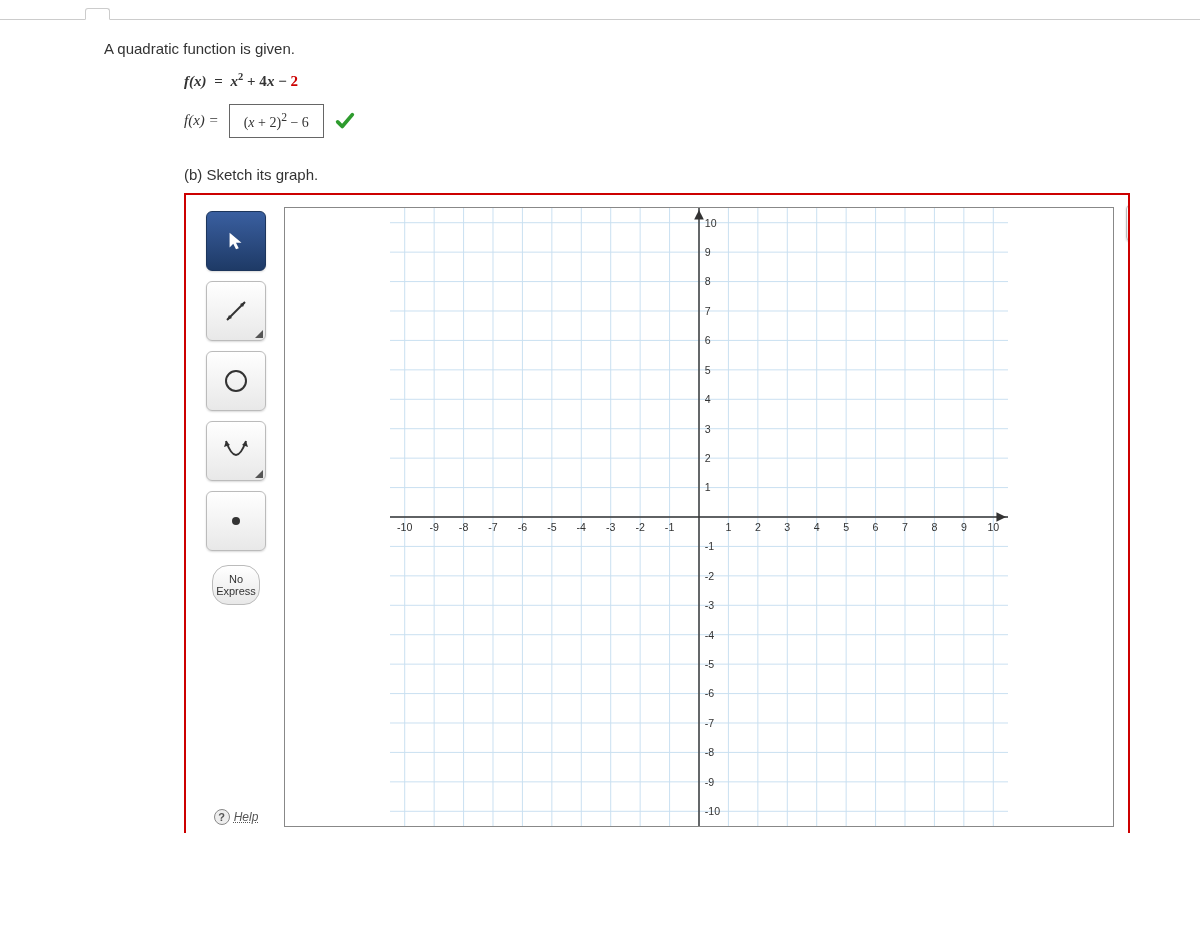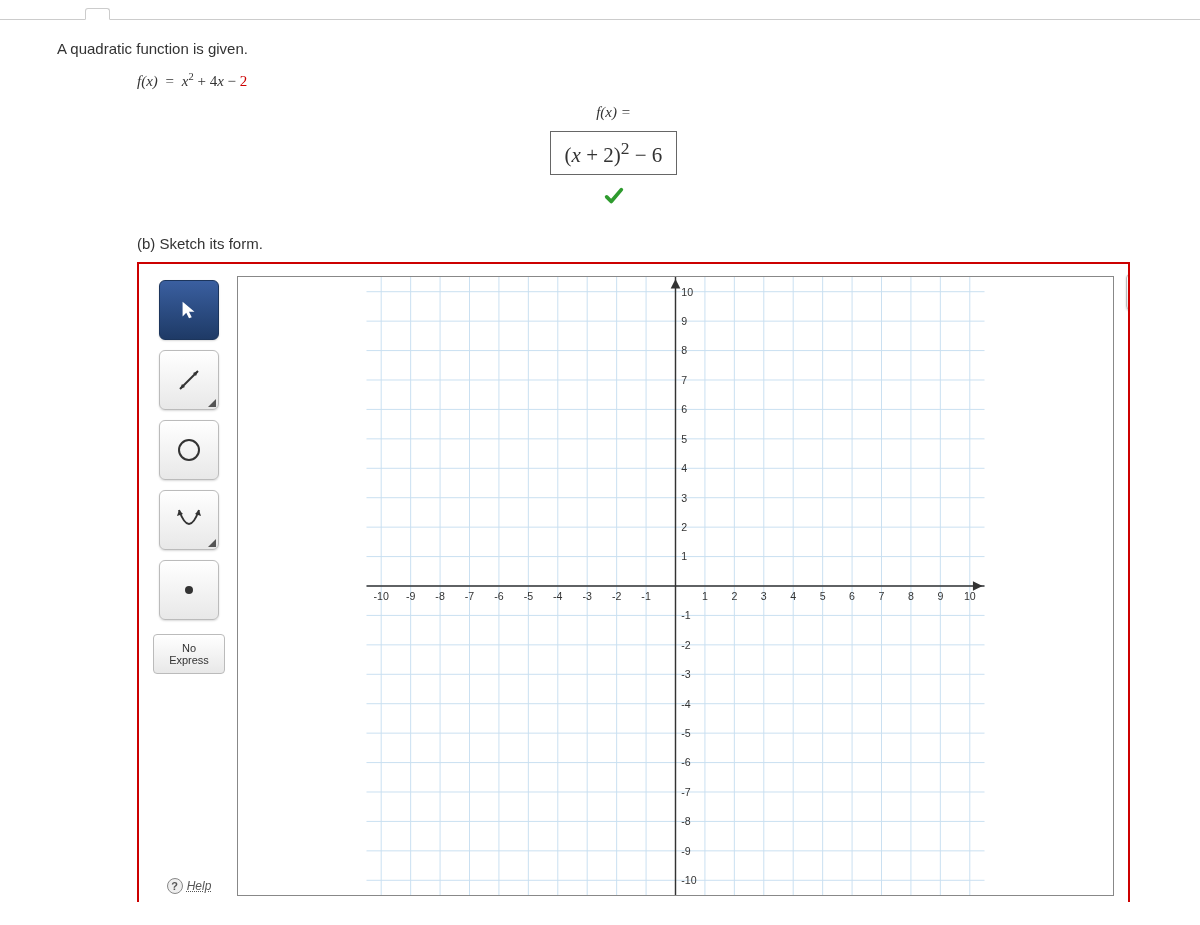--- a/index.html
+++ b/index.html
@@ -20,42 +20,41 @@
     left: 85px;
     bottom: -1px;
     width: 25px;
     height: 12px;
     border: 1px solid #ccc;
     border-bottom: 1px solid #fff;
     border-radius: 3px 3px 0 0;
     background: #fff;
   }
   .question {
-    padding: 20px 110px 20px 57px;
+    padding: 20px 110px 20px 104px;
   }
   .intro { margin-bottom: 14px; }
-  .fx-block { margin-left: 80px; margin-bottom: 14px; font-style: italic; font-family: Georgia, 'Times New Roman', serif;}
+  .fx-block { margin-left: 80px; margin-bottom: 14px; font-style: italic; font-family: Georgia, 'Times New Roman', serif; font-weight: bold;}
   .fx-block .eq { font-style: normal; margin: 0 4px;}
   .fx-block sup { font-size: .7em; font-style: normal;}
   .redtxt { color: #c00; }
   .part { margin: 10px 0 10px 80px;}
   .answer-row {
     margin-left: 80px;
     display: flex;
     align-items: center;
     gap: 10px;
     margin-top: 8px;
     margin-bottom: 28px;
-    flex-direction: column;
   }
   .answer-box {
     border: 1px solid #666;
     padding: 6px 14px;
     font-family: Georgia, 'Times New Roman', serif;
-    font-size: 21px;
+    font-size: 14px;
     white-space: nowrap;
   }
   .checkmark {
     width: 22px; height: 22px;
   }
   .checkmark svg { display: block; }
 
   .graph-panel {
     position: relative;
     border: 2px solid #c00;
@@ -95,24 +94,24 @@
     border-color: #1c355c;
   }
   .tool .corner {
     position: absolute;
     right: 2px; bottom: 2px;
     width: 0; height: 0;
     border-left: 8px solid transparent;
     border-bottom: 8px solid #555;
   }
   .nosol {
-    width: 72px;
+    width: 48px;
     height: 40px;
     border: 1px solid #bbb;
-    border-radius: 4px;
+    border-radius: 16px;
     background: linear-gradient(#ffffff, #e8e8e8);
     display: flex;
     align-items: center;
     justify-content: center;
     font-size: 11px;
     text-align: center;
     line-height: 1.1;
     color: #333;
     cursor: pointer;
     margin-top: 4px;
@@ -183,21 +182,21 @@
     <span class="answer-box">
       <span>(</span><span style="font-style:italic">x</span><span> + 2)</span><sup>2</sup><span> − 6</span>
     </span>
     <span class="checkmark">
       <svg viewBox="0 0 24 24" width="22" height="22">
           <path d="M4 13 L9 18 L20 5" fill="none" stroke="#2e9b2e" stroke-width="4" stroke-linecap="round" stroke-linejoin="round"></path>
         </svg>
     </span>
   </div>
 
-  <div class="part" style="margin-bottom:10px">(b) Sketch its form.</div>
+  <div class="part" style="margin-bottom:10px">(b) Sketch its graph.</div>
 
   <div class="graph-panel">
 
     <div class="toolbar">
 
       <div class="tool selected">
         <svg width="22" height="22" viewBox="0 0 24 24">
             <path d="M5 3 L5 19 L9 15 L12 21 L15 20 L12 14 L18 14 Z" fill="#fff"></path>
           </svg>
       </div>

